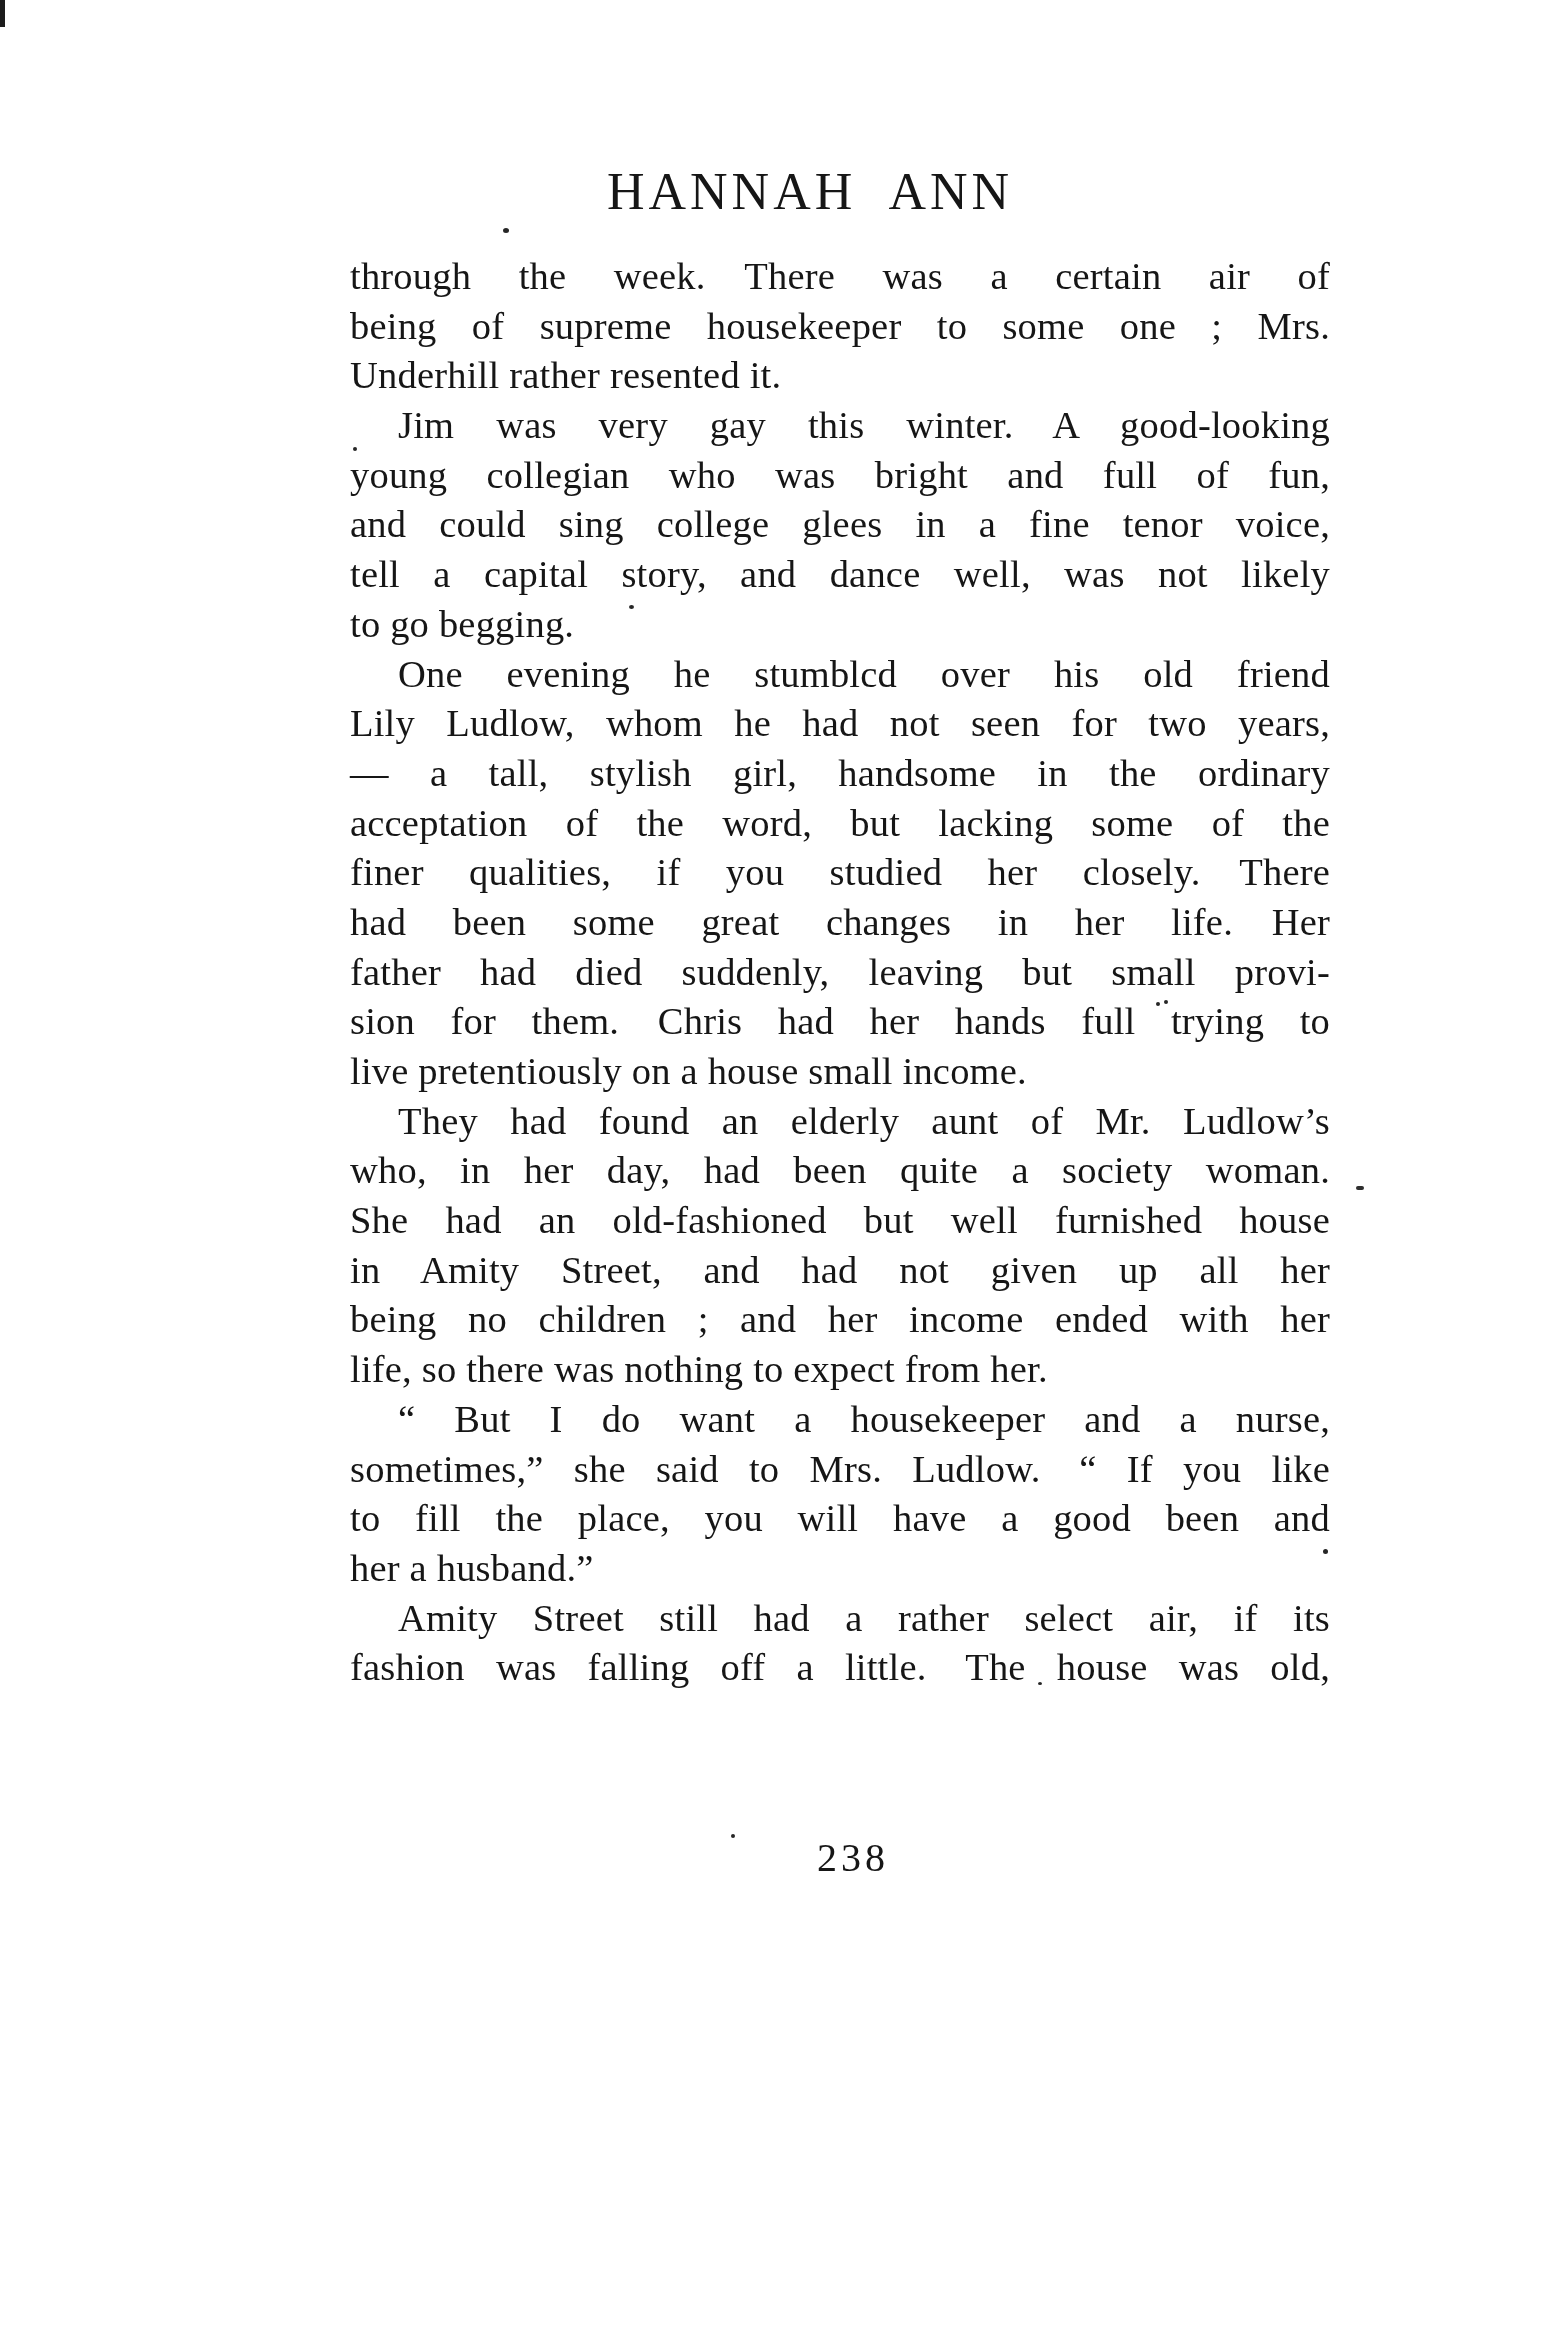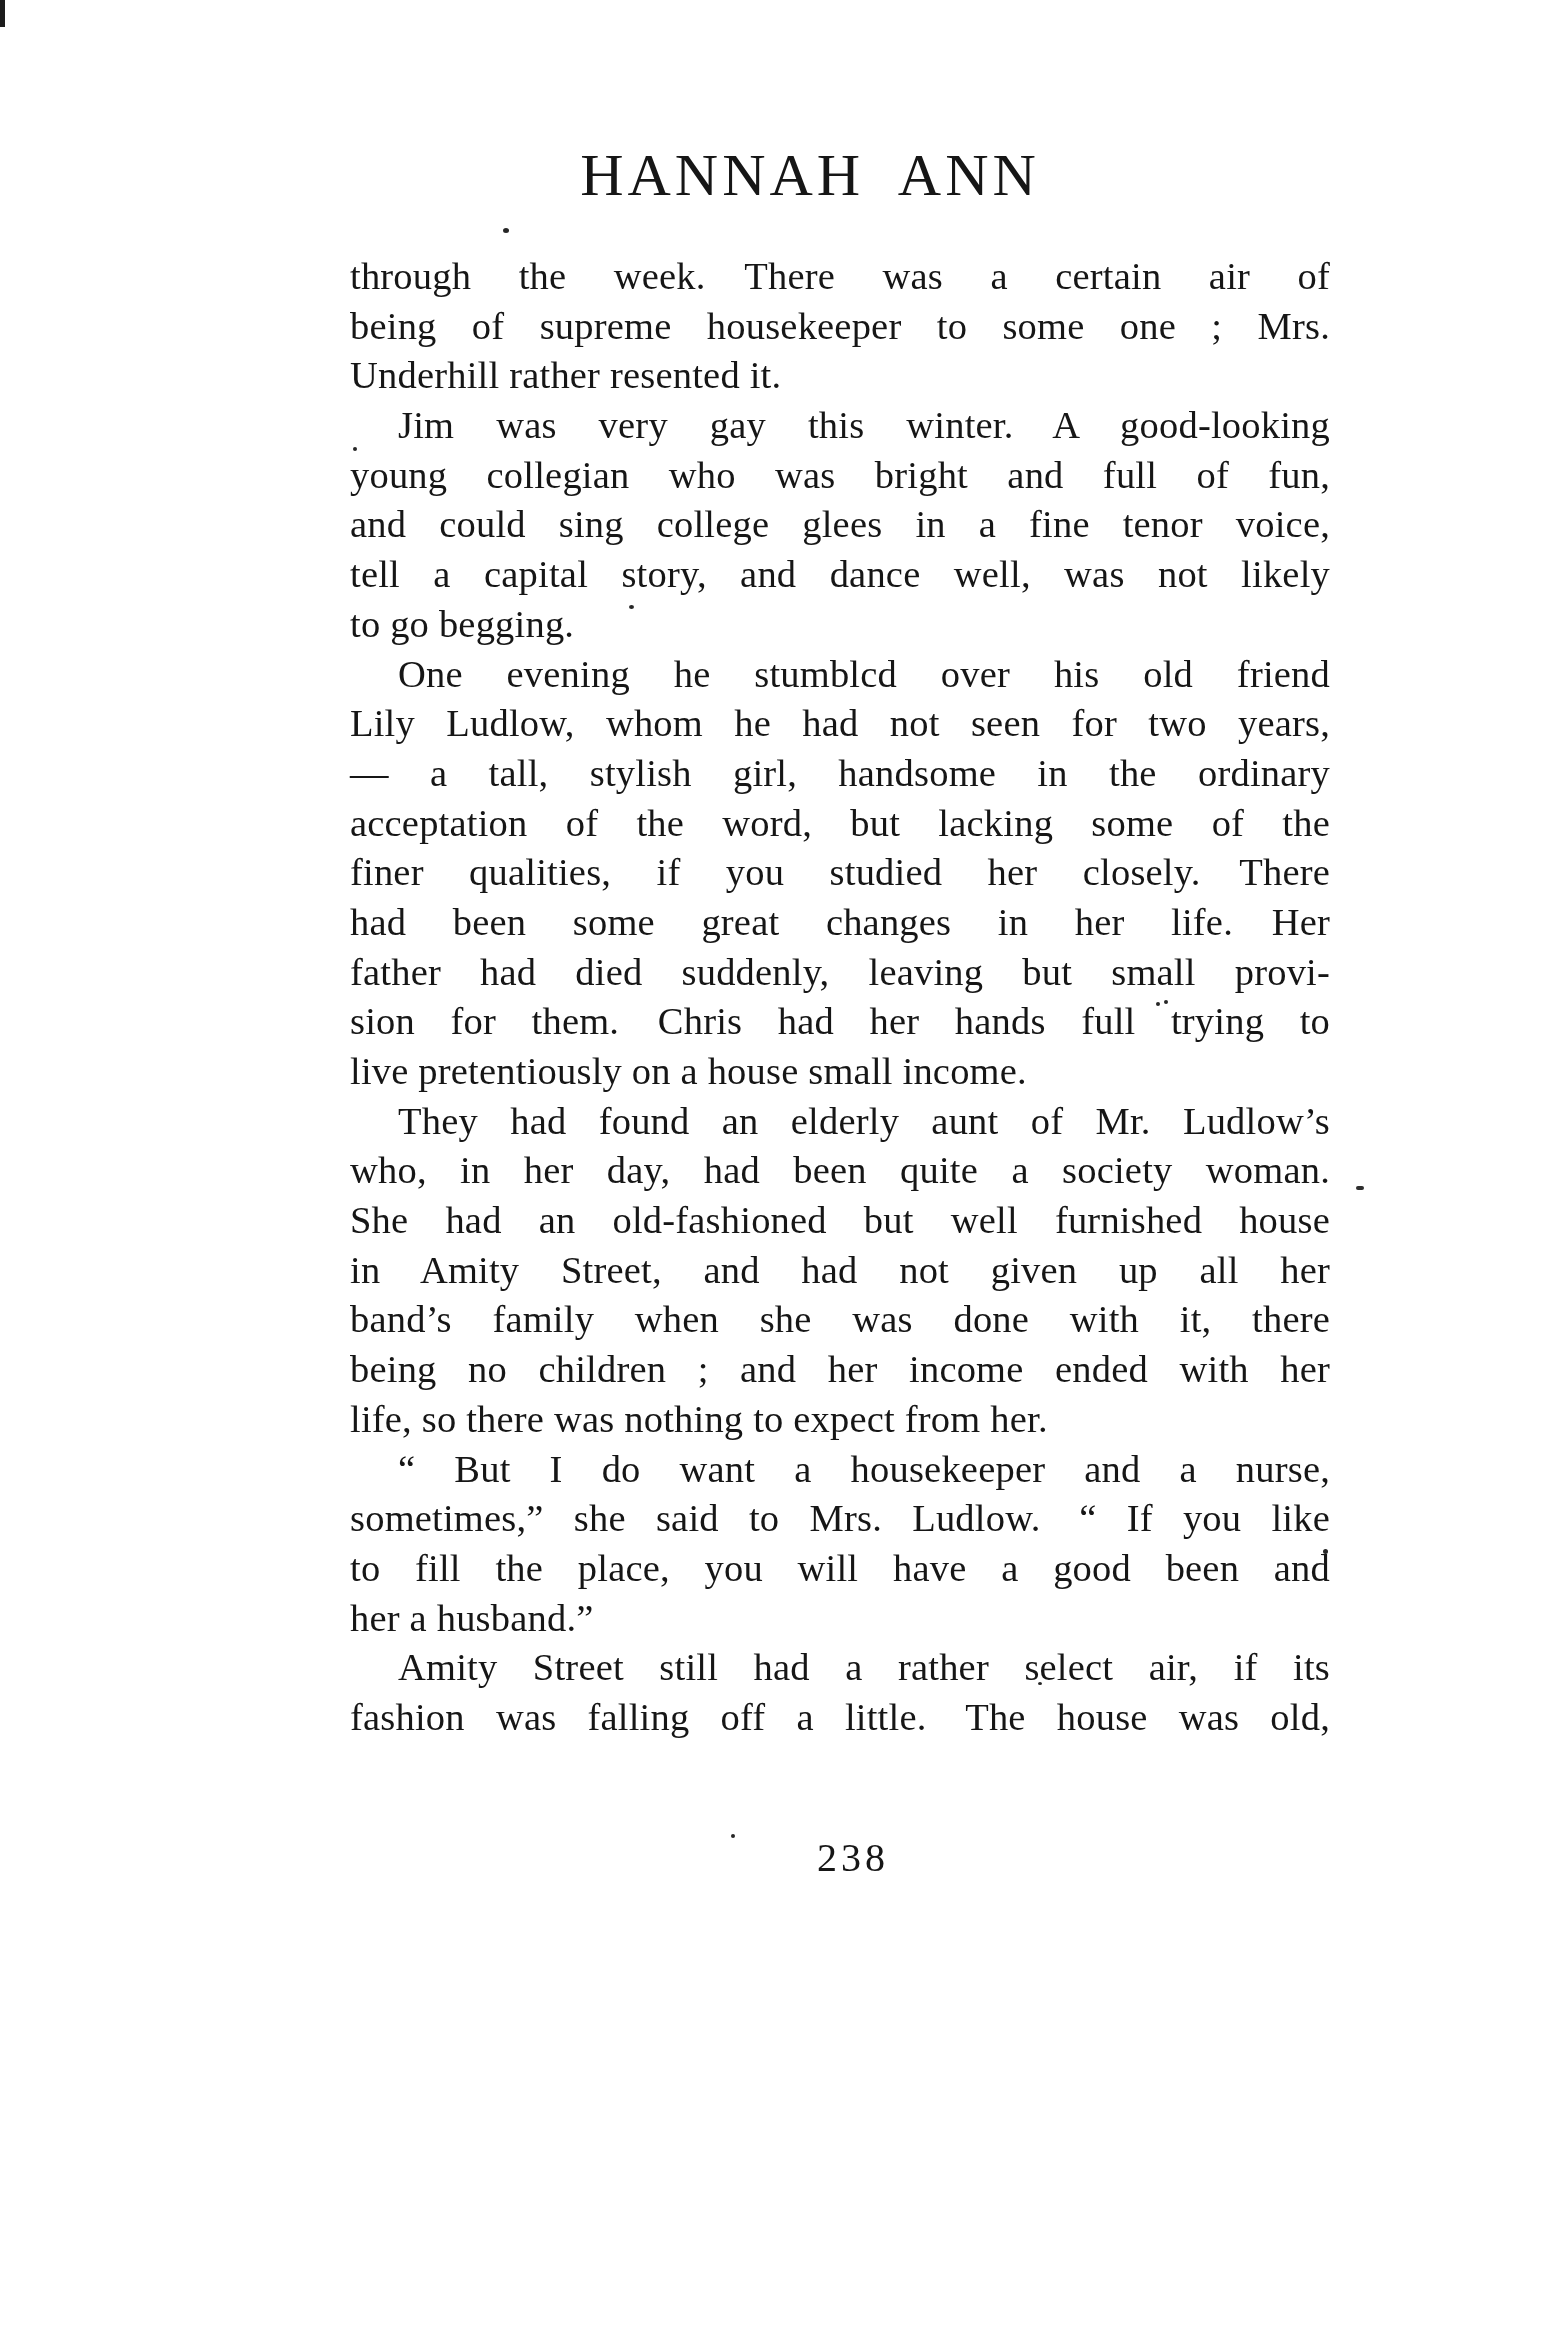--- a/index.html
+++ b/index.html
@@ -6,23 +6,23 @@
   .page{
     position:relative;
     width:1549px;height:2325px;
     background:#ffffff;
     overflow:hidden;
     font-family:"Liberation Serif","DejaVu Serif",serif;
     color:#161616;
   }
   .running-head{
     position:absolute;
-    top:151px;left:810px;
+    top:168px;left:810px;
     transform:translateX(-50%);
-    font-size:60px;line-height:48px;
+    font-size:52px;line-height:48px;
     letter-spacing:4px;word-spacing:18px;
     white-space:nowrap;
   }
   .body-text{
     position:absolute;
     top:252px;left:350px;width:980px;
   }
   .line{
     height:49.7px;line-height:49.7px;
     font-size:38.5px;
@@ -66,21 +66,20 @@
       <div class="line just">acceptation of the word, but lacking some of the</div>
       <div class="line just">finer qualities, if you studied her closely. There</div>
       <div class="line just">had been some great changes in her life. Her</div>
       <div class="line just">father had died suddenly, leaving but small provi-</div>
       <div class="line just">sion for them. Chris had her hands full trying to</div>
       <div class="line left">live pretentiously on a house small income.</div>
       <div class="line just indent">They had found an elderly aunt of Mr. Ludlow’s</div>
       <div class="line just">who, in her day, had been quite a society woman.</div>
       <div class="line just">She had an old-fashioned but well furnished house</div>
       <div class="line just">in Amity Street, and had not given up all her</div>
-      <div class="line just">band’s family when she was done with it, there</div>
       <div class="line just">being no children ; and her income ended with her</div>
       <div class="line left">life, so there was nothing to expect from her.</div>
       <div class="line just indent">“ But I do want a housekeeper and a nurse,</div>
       <div class="line just">sometimes,” she said to Mrs. Ludlow. “ If you like</div>
       <div class="line just">to fill the place, you will have a good been and</div>
       <div class="line left">her a husband.”</div>
       <div class="line just indent">Amity Street still had a rather select air, if its</div>
       <div class="line just">fashion was falling off a little. The house was old,</div>
     </div>
 

